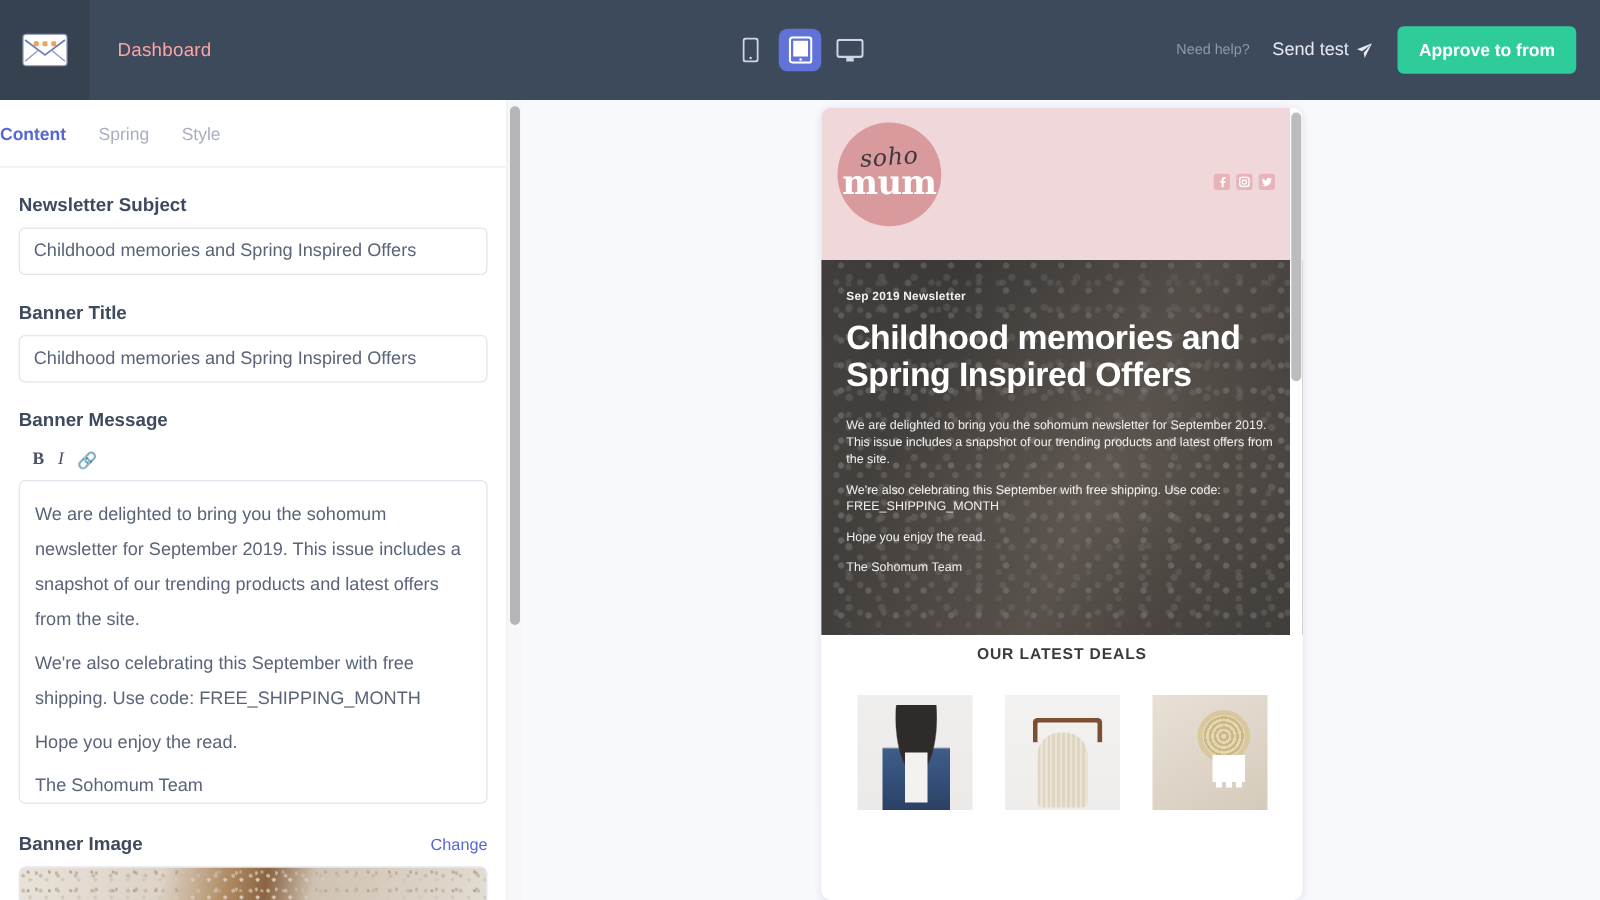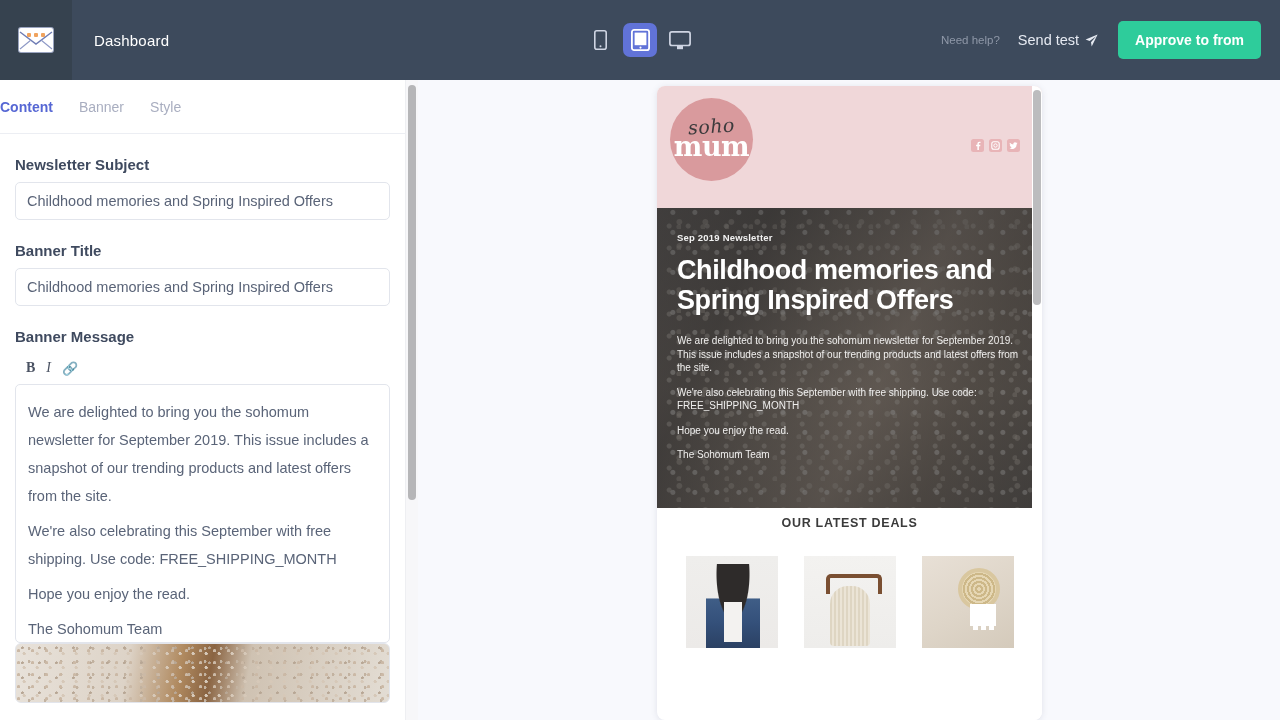--- a/index.html
+++ b/index.html
@@ -27,21 +27,21 @@
     position: absolute; top: 0; left: 0; width: 100%; height: 100%;
   }
   .envelope .dots {
     position: absolute; top: 5px; left: 0; width: 100%;
     display: flex; justify-content: center; gap: 3px;
   }
   .envelope .dots i {
     width: 4px; height: 4px; background: #f0a35e; border-radius: 1px; display: block;
   }
   .dash-title {
-    margin-left: 22px; color: #ffffff; font-size: 15px; letter-spacing: .2px;
+    margin-left: 22px; color: #fca5a5; font-size: 15px; letter-spacing: .2px;
   }
   .device-group {
     position: absolute; left: 50%; transform: translateX(-50%);
     display: flex; align-items: center; gap: 6px;
   }
   .dev-btn {
     width: 34px; height: 34px; border-radius: 7px;
     display: flex; align-items: center; justify-content: center;
     background: transparent;
   }
@@ -308,21 +308,21 @@
       </svg>
     </div>
     <button class="btn-approve">Approve to from</button>
   </div>
 </div>
 
 <div class="editor">
 
   <div class="tabs">
     <div class="tab active">Content</div>
-    <div class="tab">Banner</div>
+    <div class="tab">Spring</div>
     <div class="tab">Style</div>
   </div>
 
   <div class="field-wrap">
 
     <div class="field-label">Newsletter Subject</div>
     <input class="text-input" type="text" value="Childhood memories and Spring Inspired Offers" style="">
 
     <div class="field-label">Banner Title</div>
     <input class="text-input" type="text" value="Childhood memories and Spring Inspired Offers" style="">
@@ -335,20 +335,24 @@
       <span class="rt-link">🔗</span>
     </div>
 
     <div class="msg-box">
       <p>We are delighted to bring you the sohomum newsletter for September 2019. This issue includes a snapshot of our trending products and latest offers from the site.</p>
       <p>We're also celebrating this September with free shipping. Use code: FREE_SHIPPING_MONTH</p>
       <p>Hope you enjoy the read.</p>
       <p>The Sohomum Team</p>
     </div>
 
+    <div class="img-head">
+      <div class="field-label">Banner Image</div>
+      <div class="change-link">Change</div>
+    </div>
     <div class="banner-thumb"></div>
   </div>
 </div>
 
 <div class="scroll-track-left">
   <div class="scroll-thumb-left"></div>
 </div>
 
 <div class="preview-pane">
   <div class="device-frame">

